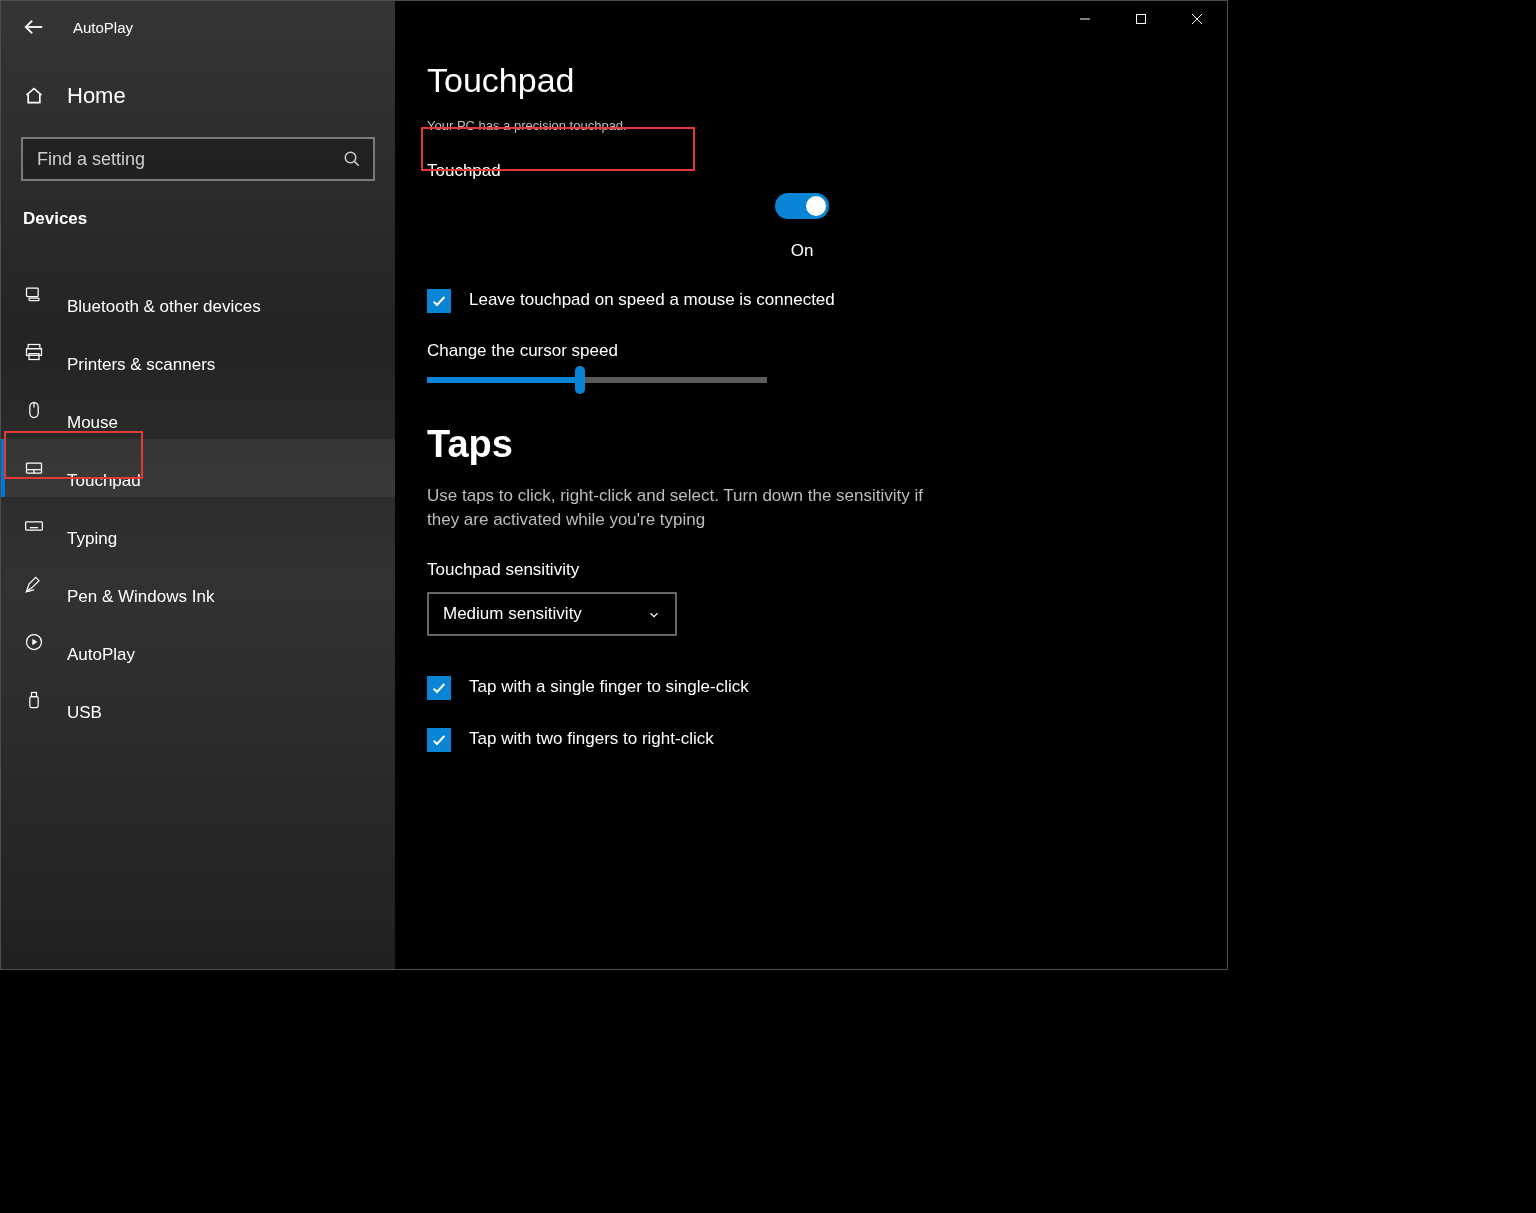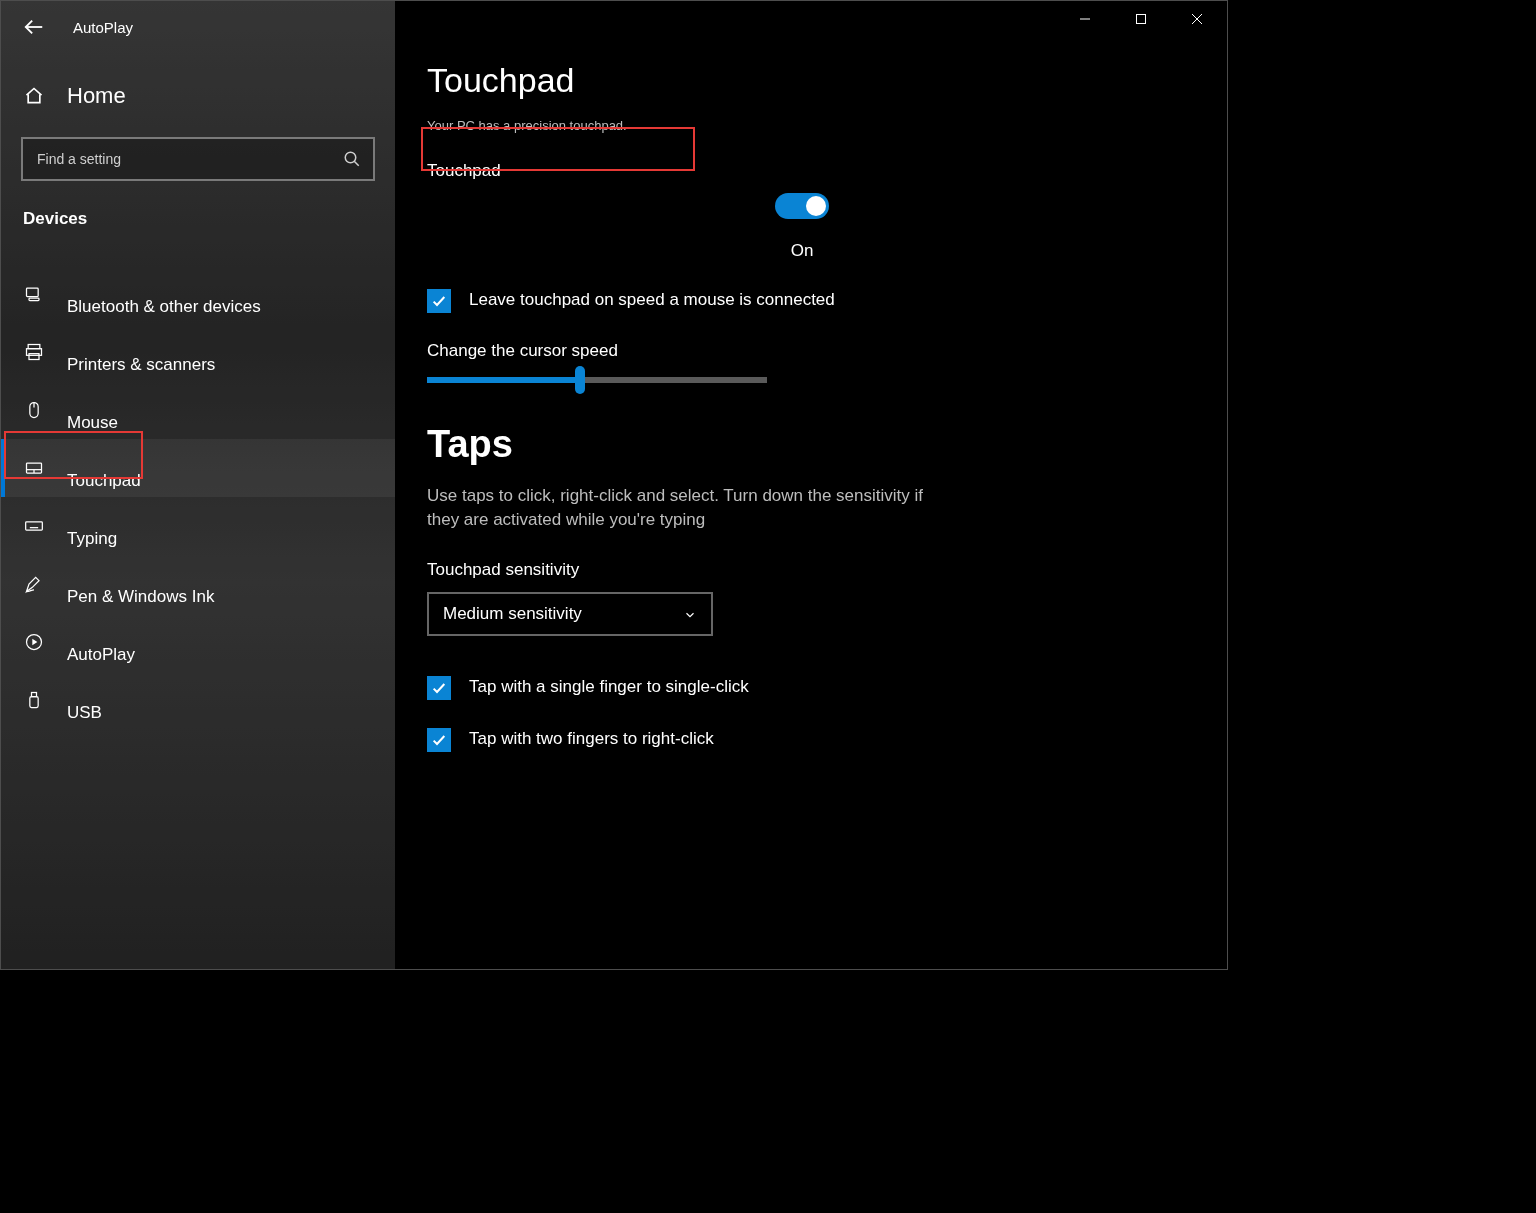--- a/index.html
+++ b/index.html
@@ -32,21 +32,21 @@
   }
   .back-arrow { width:22px; height:22px; color:#fff; display:flex; align-items:center; justify-content:center; cursor:pointer;}
   .title-text { color:#fff; font-size:15px; }
   .home-row {
     display:flex; align-items:center; gap:22px; padding:10px 22px; margin-bottom:18px; cursor:pointer;
   }
   .home-row span { color:#fff; font-size:22px; }
   .search-wrap { margin: 0 20px 28px 20px; position:relative; }
   .search-input {
     width:100%; height:44px; border:2px solid #7a7a7a; background: rgba(0,0,0,.25);
-    color:#fff; font-size:14px; padding:0 44px 0 14px;
+    color:#fff; font-size:18px; padding:0 44px 0 14px;
   }
   .search-input::placeholder { color:#cfcfcf; }
   .search-icon {
     position:absolute; right:14px; top:50%; transform:translateY(-50%); width:18px; height:18px;
     pointer-events:none;
   }
   .group-label { color:#fff; font-weight:600; font-size:17px; padding:0 22px; margin-bottom:36px; }
   .nav-item {
     display:flex; align-items:center; gap:22px; height:58px; padding:0 22px; cursor:pointer;
     color:#fff;
@@ -86,21 +86,21 @@
     width:340px; height:6px; background:#5a5a5a; position:relative; margin-bottom:40px;
   }
   .slider .track-fill { position:absolute; left:0; top:0; height:100%; width:45%; background:#0a84d4; }
   .slider .thumb {
     position:absolute; left:45%; top:50%; transform:translate(-50%,-50%);
     width:10px; height:28px; border-radius:5px; background:#0a84d4; cursor:pointer;
   }
   .h2 { font-size:38px; font-weight:700; margin:20px 0 18px 0; }
   .desc { color:#bdbdbd; font-size:17px; line-height:1.4; margin-bottom:28px; max-width:530px; }
   .dropdown {
-    width:286px; height:44px; border:2px solid #666; display:flex; align-items:center;
+    width:250px; height:44px; border:2px solid #666; display:flex; align-items:center;
     justify-content:space-between; padding:0 14px; cursor:pointer; margin-bottom:40px;
     font-size:17px;
     gap:16px;
   }
   .chev { width:14px; height:14px; }
 </style>
 </head>
 <body>
 
 <div class="window">

